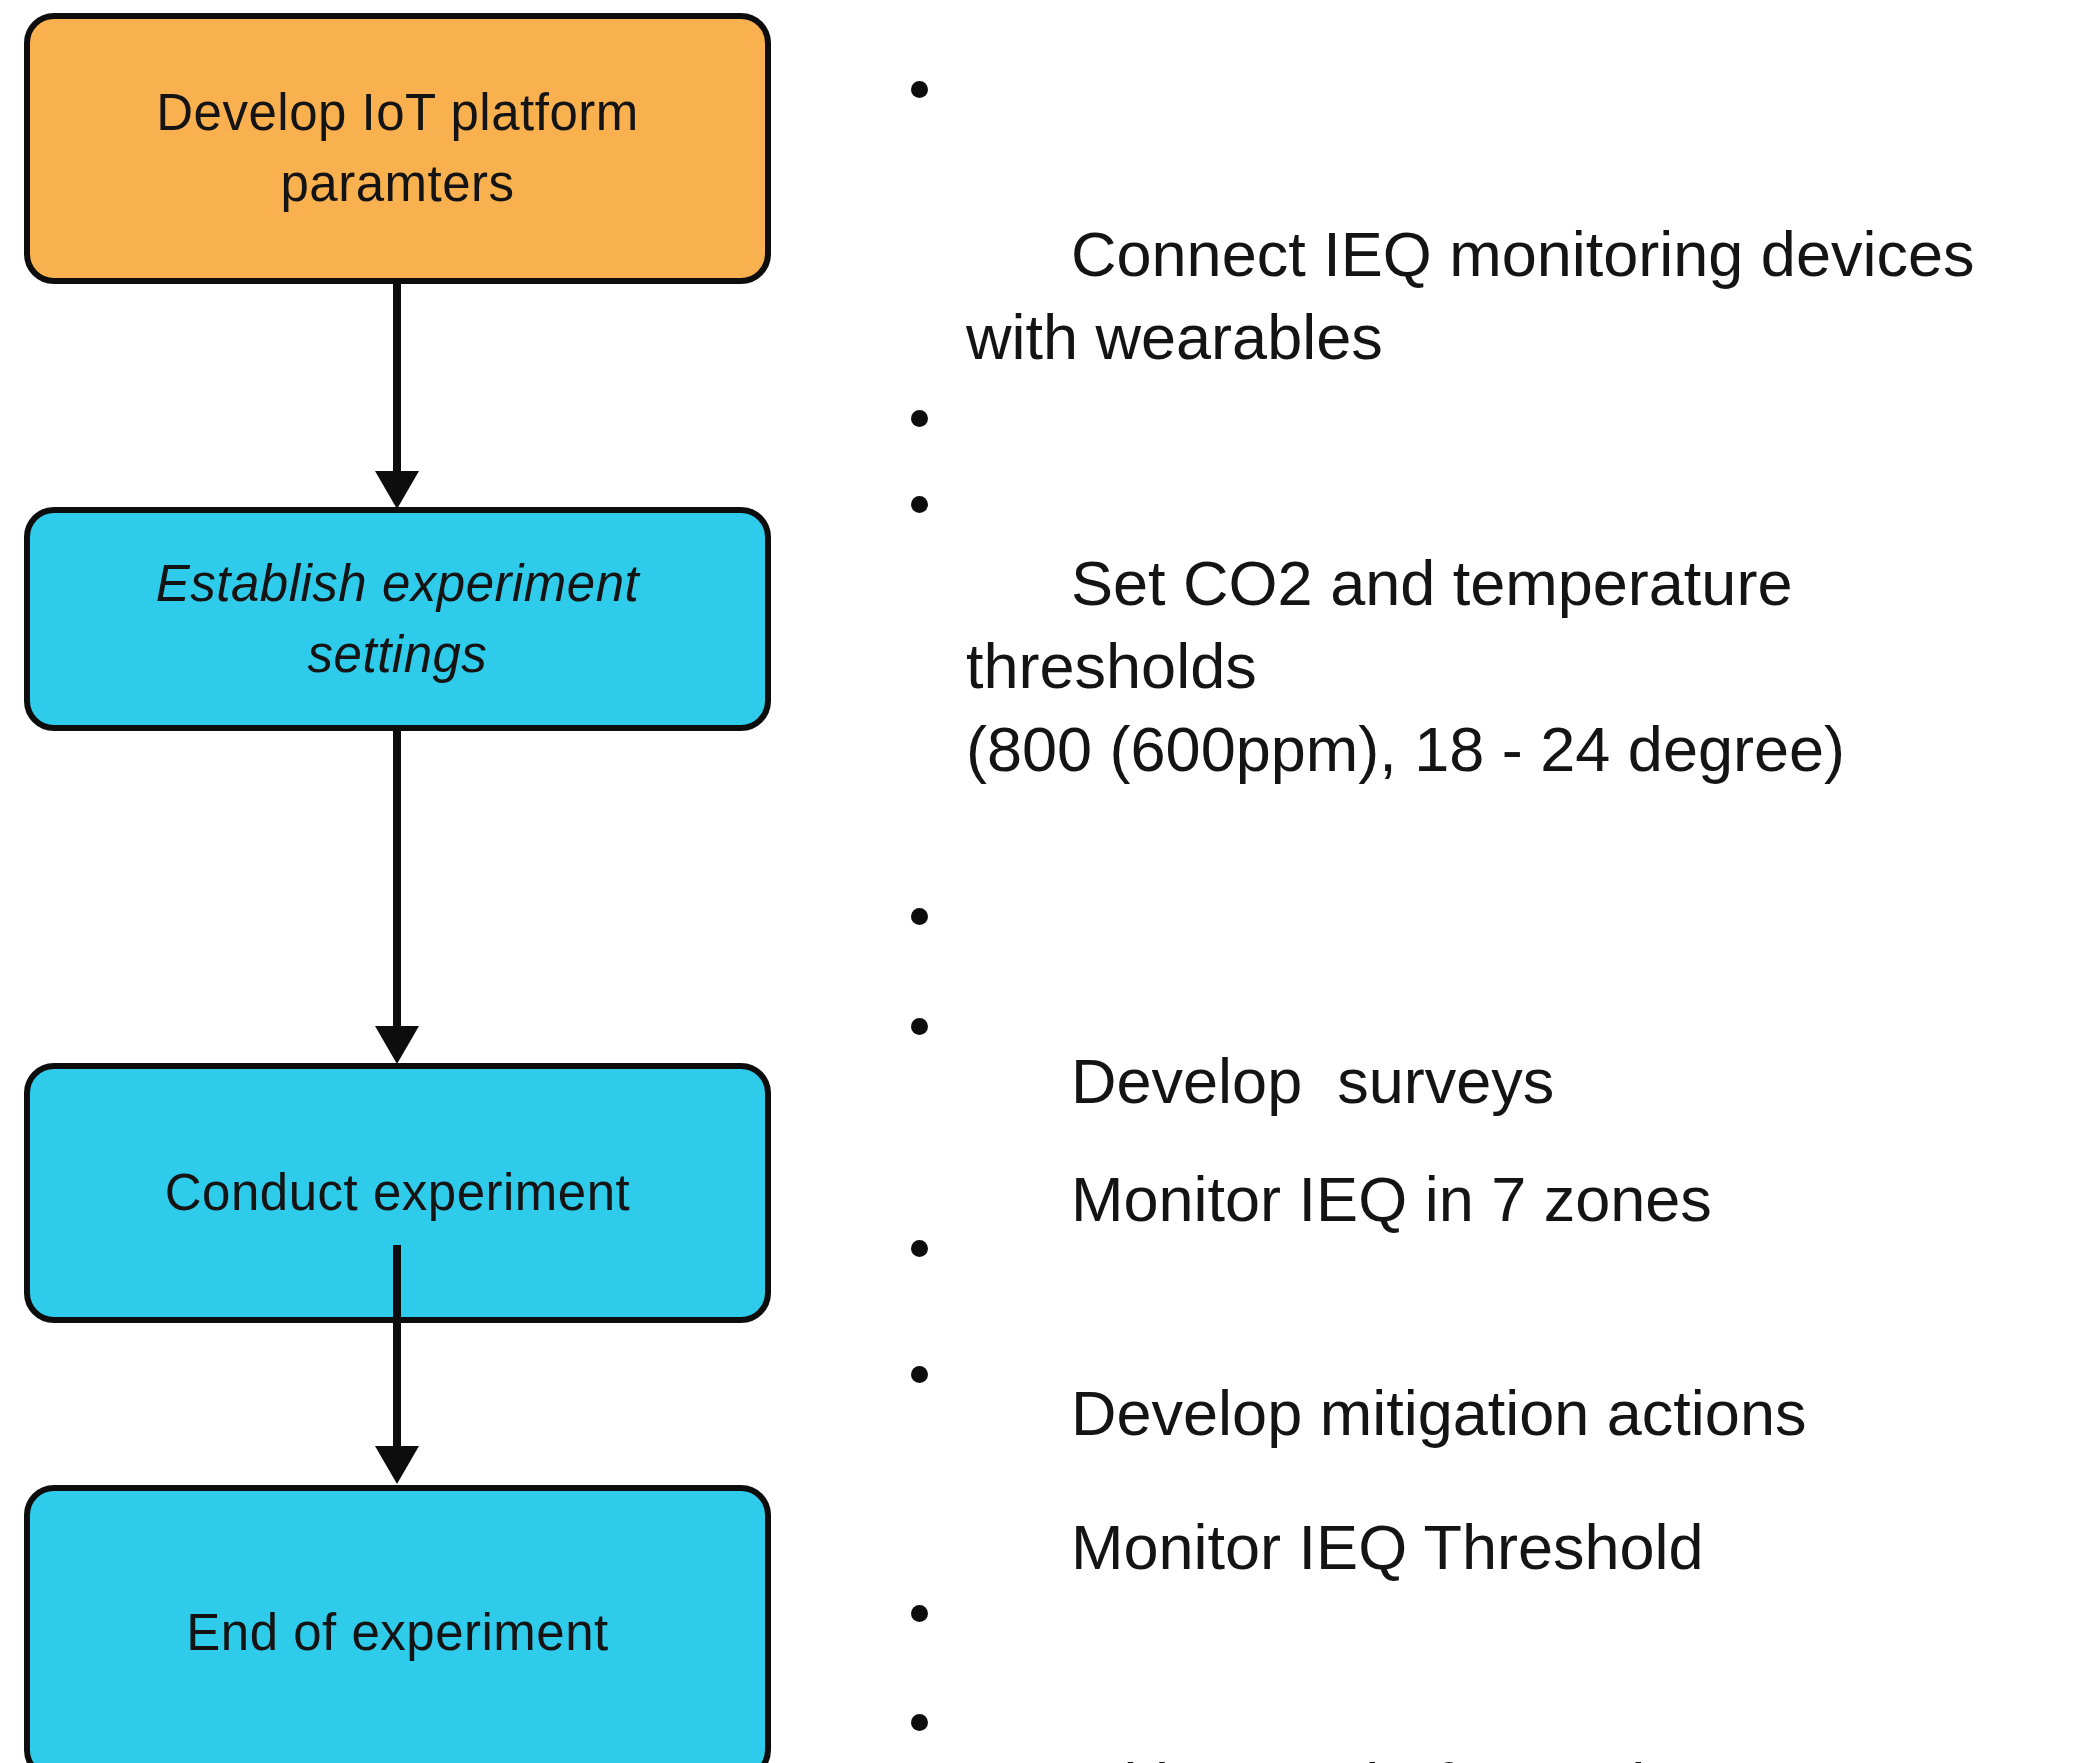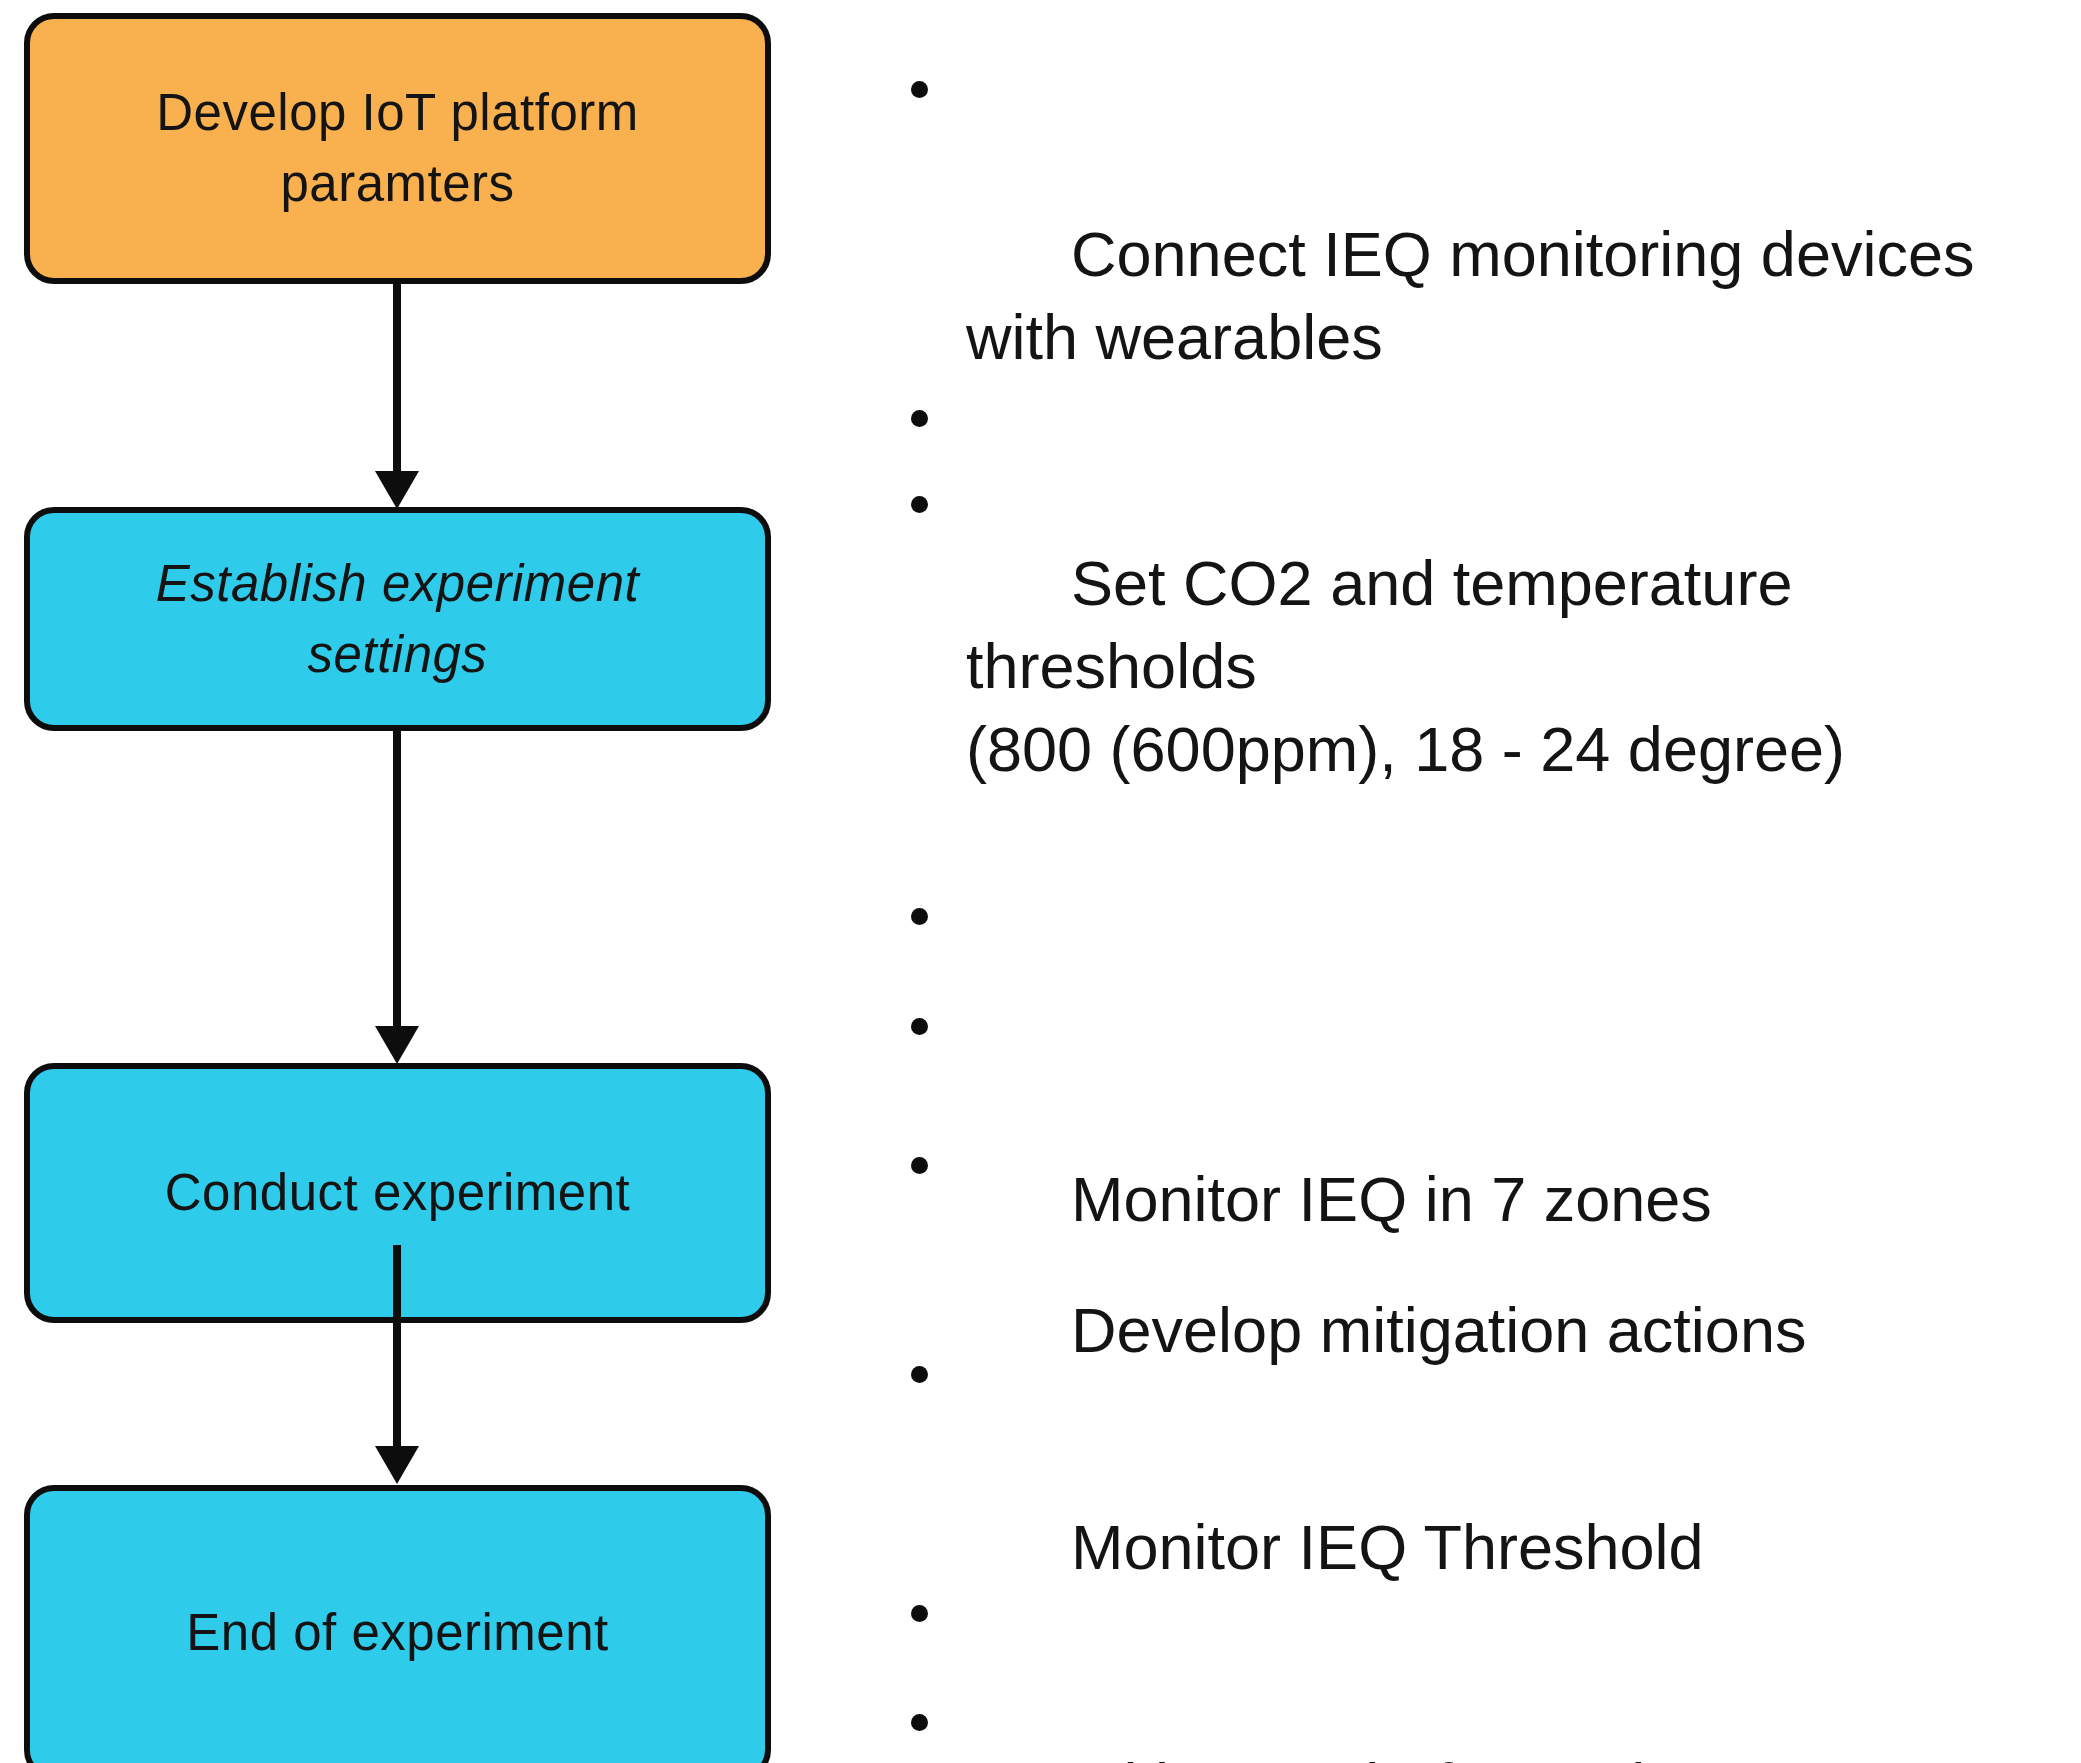--- a/index.html
+++ b/index.html
@@ -152,20 +152,21 @@
   </ul>
 
   <ul class="group group-2">
     <li class="item">
       <span class="dot"></span>
       <span class="item-text">Set CO2 and temperature thresholds
 (800 (600ppm), 18 - 24 degree)</span>
     </li>
     <li class="item">
       <span class="dot"></span>
+      <span class="item-text">Develop  surveys</span>
     </li>
     <li class="item">
       <span class="dot"></span>
       <span class="item-text">Develop mitigation actions</span>
     </li>
 
   </ul>
 
   <ul class="group group-3">
     <li class="item">

